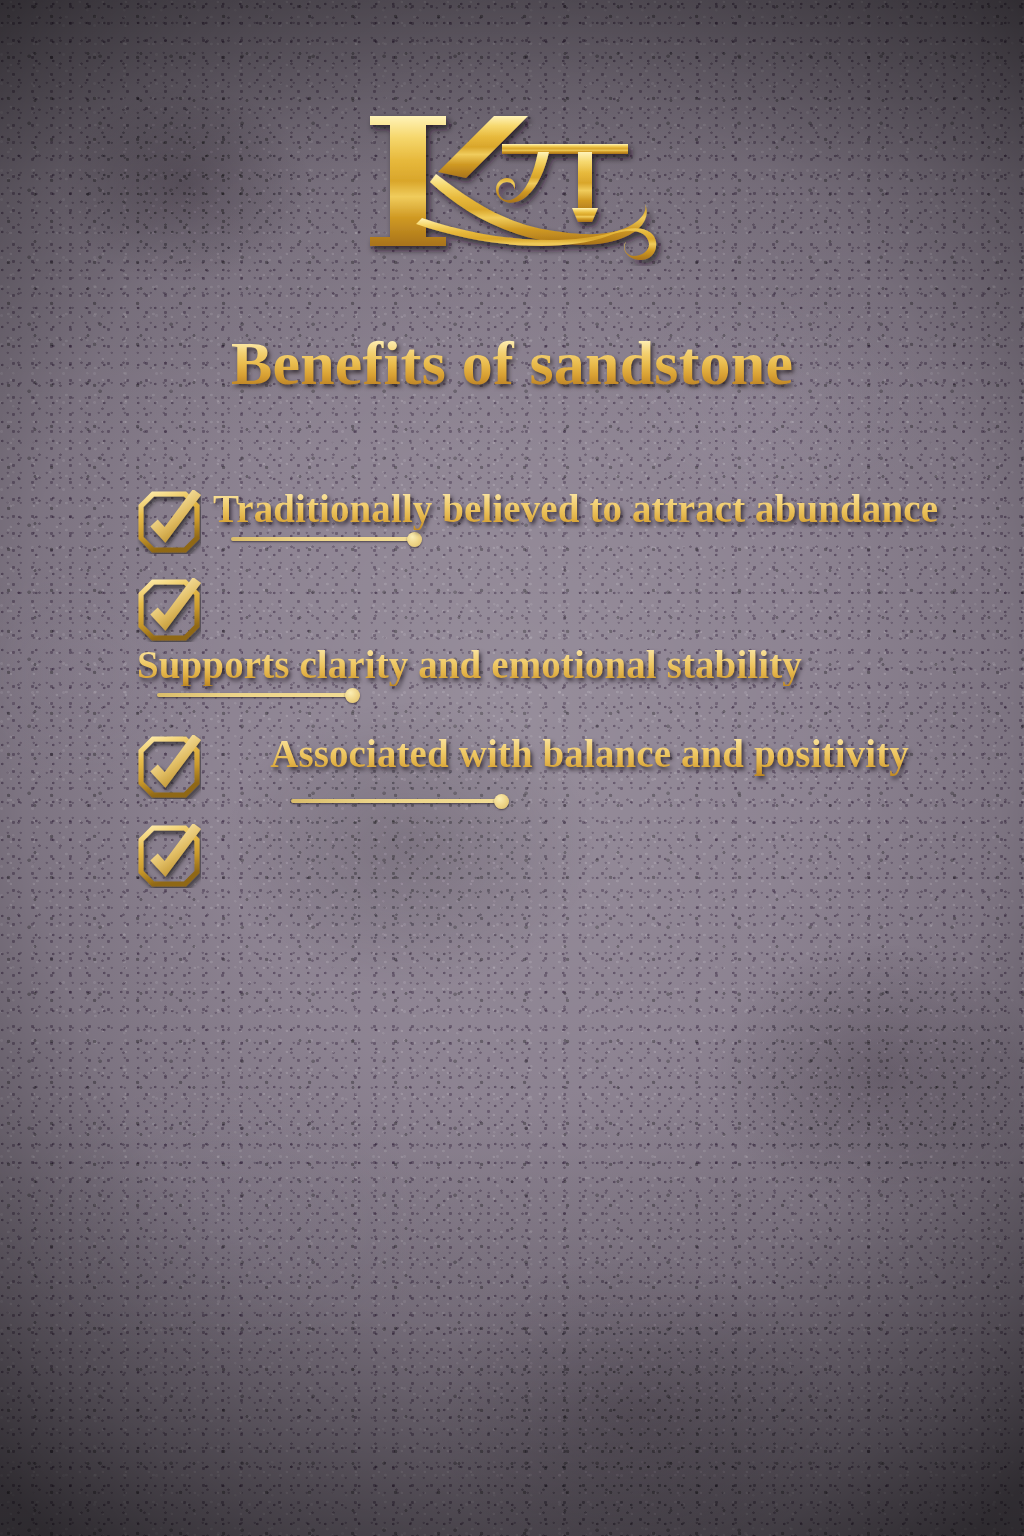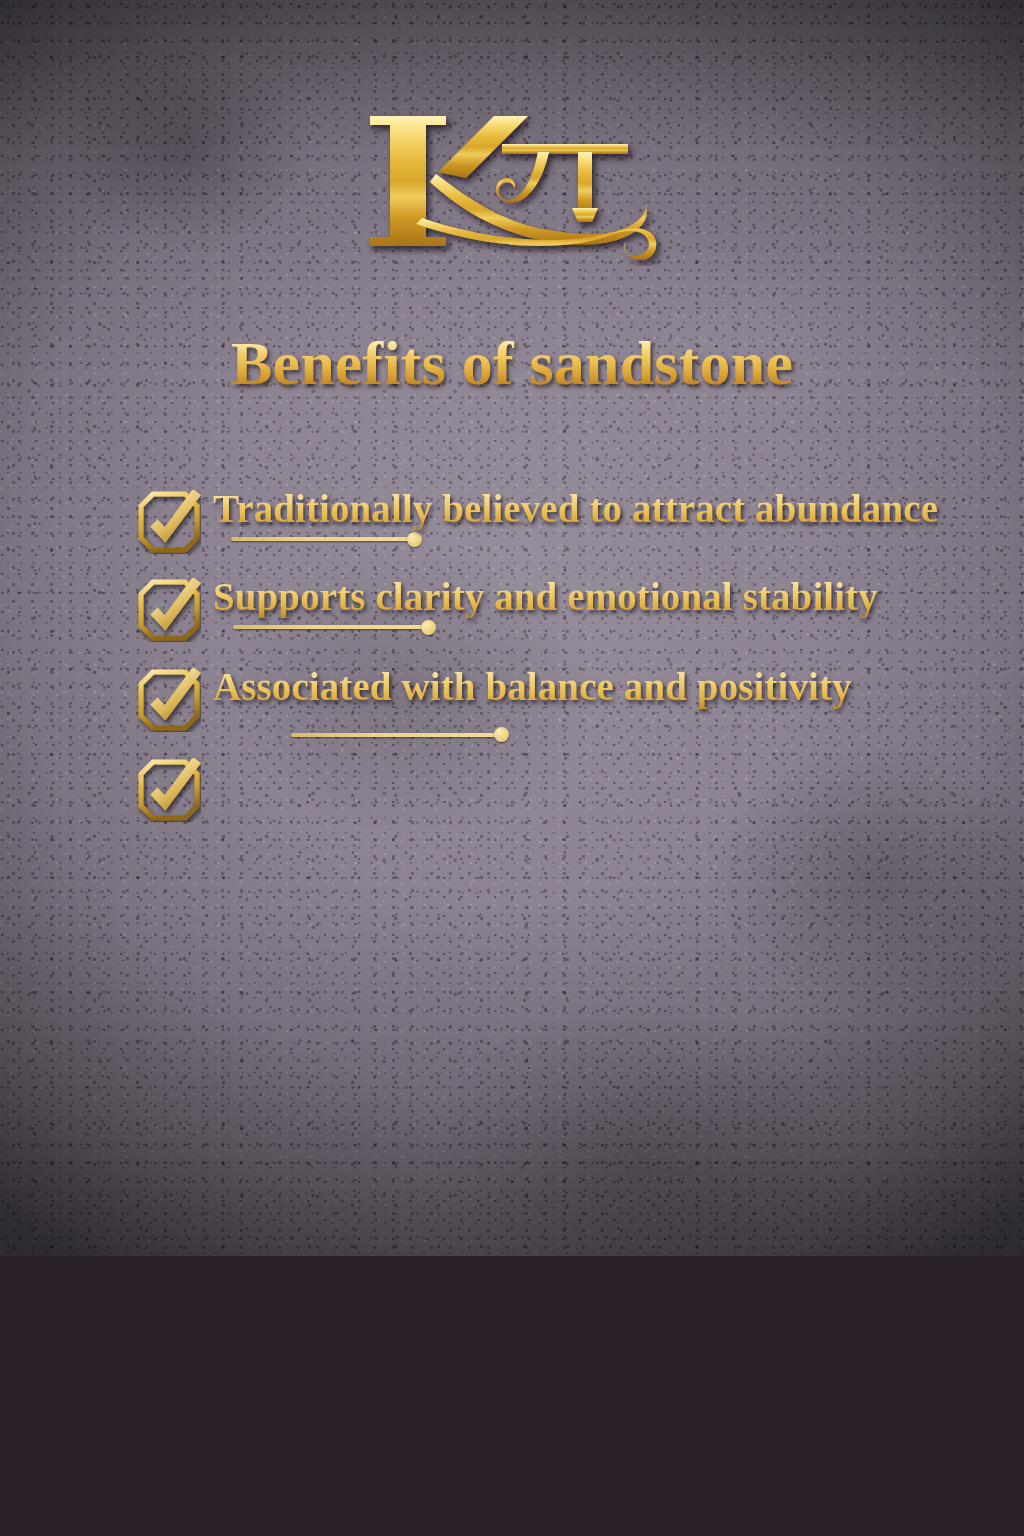--- a/index.html
+++ b/index.html
@@ -7,21 +7,21 @@
     padding: 0;
     background: #2a2228;
   }
   body {
     font-family: "Liberation Serif", serif;
   }
 
   #poster {
     position: relative;
     width: 1024px;
-    height: 1256px;
+    height: 1536px;
     overflow: hidden;
     background-color: #8b8190;
     isolation: isolate;
   }
 
   
   .tex {
     position: absolute;
     inset: 0;
     pointer-events: none;
@@ -203,22 +203,22 @@
   
   .item-1 .inline-rule { margin-left: 18px; }
   .item-2 .inline-rule { margin-left: 20px; }
   .item-2 .inline-rule .rule-line { width: 190px; }
   .item-3 .below-rule { margin-left: 78px; margin-top: 14px; }
   .item-3 .below-rule .rule-line { width: 205px; }
   .item-4 .below-rule { margin-left: 78px; margin-top: 14px; }
   .item-4 .below-rule .rule-line { width: 205px; }
 
   .item-1 { margin-bottom: 20px; }
-  .item-2 { margin-bottom: 22px; }
-  .item-3 { margin-bottom: 8px; }
+  .item-2 { margin-bottom: 22px; flex-direction: column; }
+  .item-3 { margin-bottom: 8px; text-align: center; }
 </style>
 </head>
 <body>
 
 <div id="poster">
 
   <div class="tex tex-blotch"></div>
   <div class="tex tex-noise"></div>
   <div class="tex tex-noise2"></div>
   <div class="tex tex-topshade"></div>

